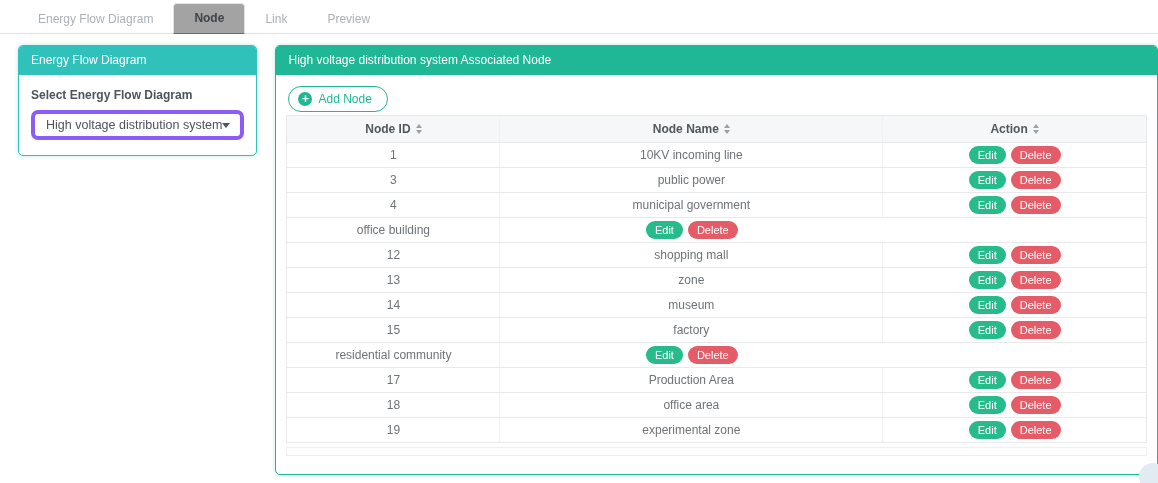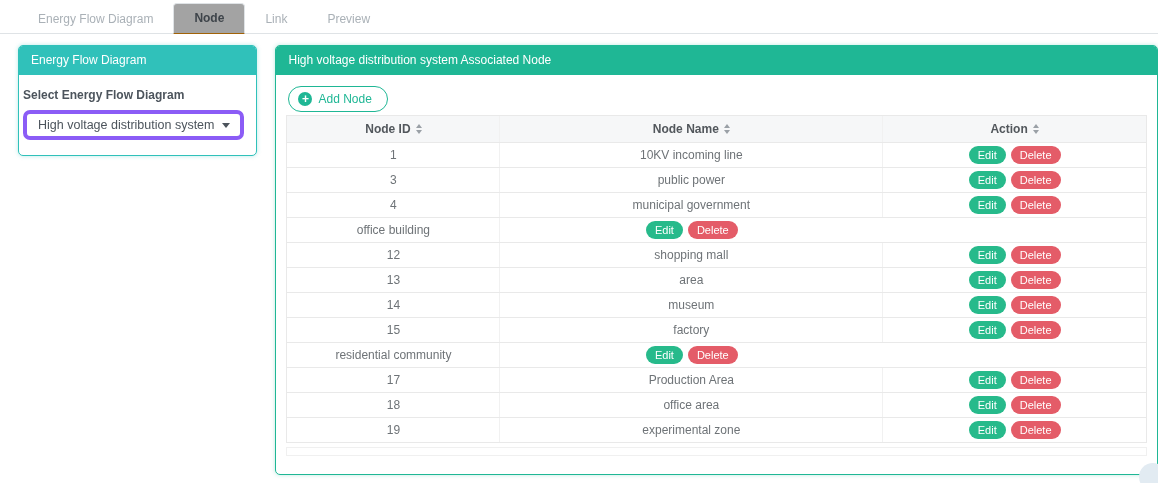--- a/index.html
+++ b/index.html
@@ -31,21 +31,21 @@
   .panel-header{
     color:#fff; font-size:12px; padding:8px 12px; border-radius:4px 4px 0 0;
     line-height:1.1;
   }
   
   .left-panel{
     width:269px; border:1px solid var(--teal);
     box-shadow:0 0 4px rgba(48,193,186,.35);
   }
   .left-panel .panel-header{ background:var(--teal); }
-  .left-panel .panel-body{ padding:13px 12px 15px 4px; }
+  .left-panel .panel-body{ padding:13px 12px 15px 12px; }
   .select-label{
     display:block; font-size:12px; font-weight:bold; color:#4c545c; margin-bottom:8px;
   }
   .select-box{
     height:30px; border:4px solid #8b5cf6; border-radius:7px; background:#fff;
     display:flex; align-items:center; justify-content:space-between;
     padding:0 10px 0 11px; font-size:12.5px; color:#4c545c; cursor:pointer;
   }
   .caret-down{
     width:0; height:0; border-left:4px solid transparent; border-right:4px solid transparent;
@@ -200,21 +200,21 @@
               <div class="g-cell">12</div>
               <div class="g-cell">shopping mall</div>
               <div class="g-cell action-cell">
                 <button class="pill-btn edit">Edit</button>
                 <button class="pill-btn delete">Delete</button>
               </div>
             </div>
 
             <div class="g-row">
               <div class="g-cell">13</div>
-              <div class="g-cell">area</div>
+              <div class="g-cell">zone</div>
               <div class="g-cell action-cell">
                 <button class="pill-btn edit">Edit</button>
                 <button class="pill-btn delete">Delete</button>
               </div>
             </div>
 
             <div class="g-row">
               <div class="g-cell">14</div>
               <div class="g-cell">museum</div>
               <div class="g-cell action-cell">

